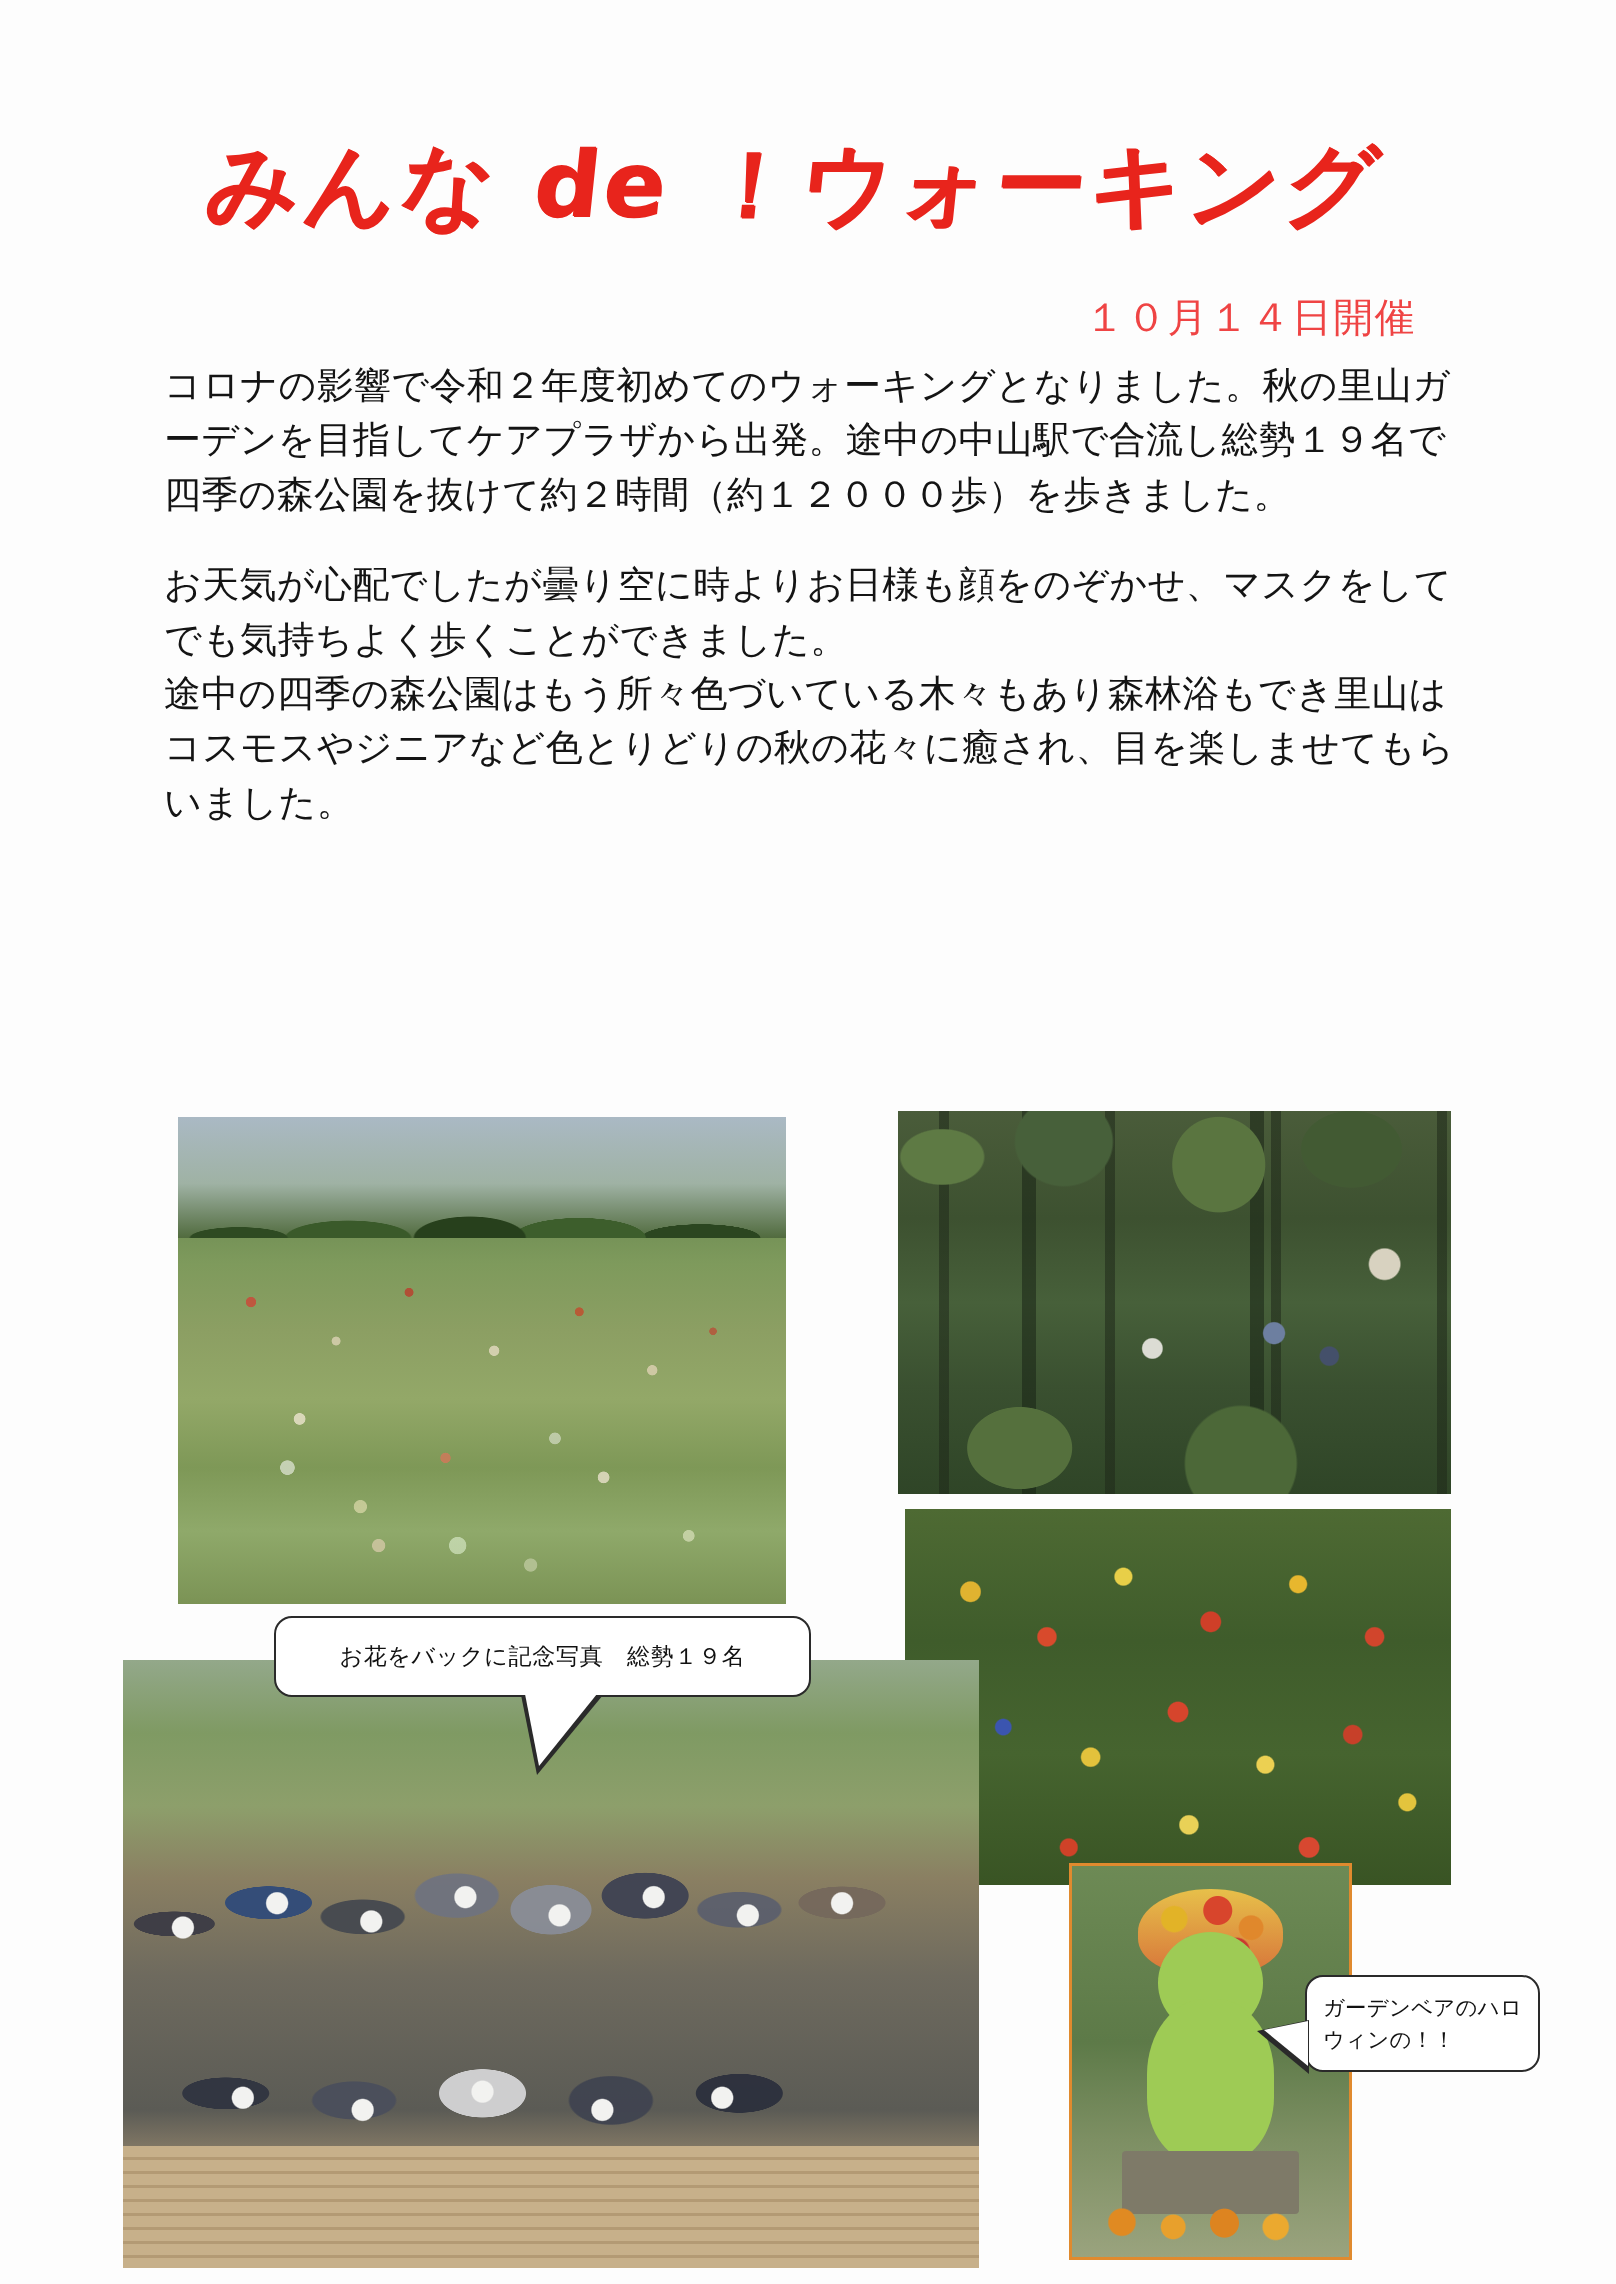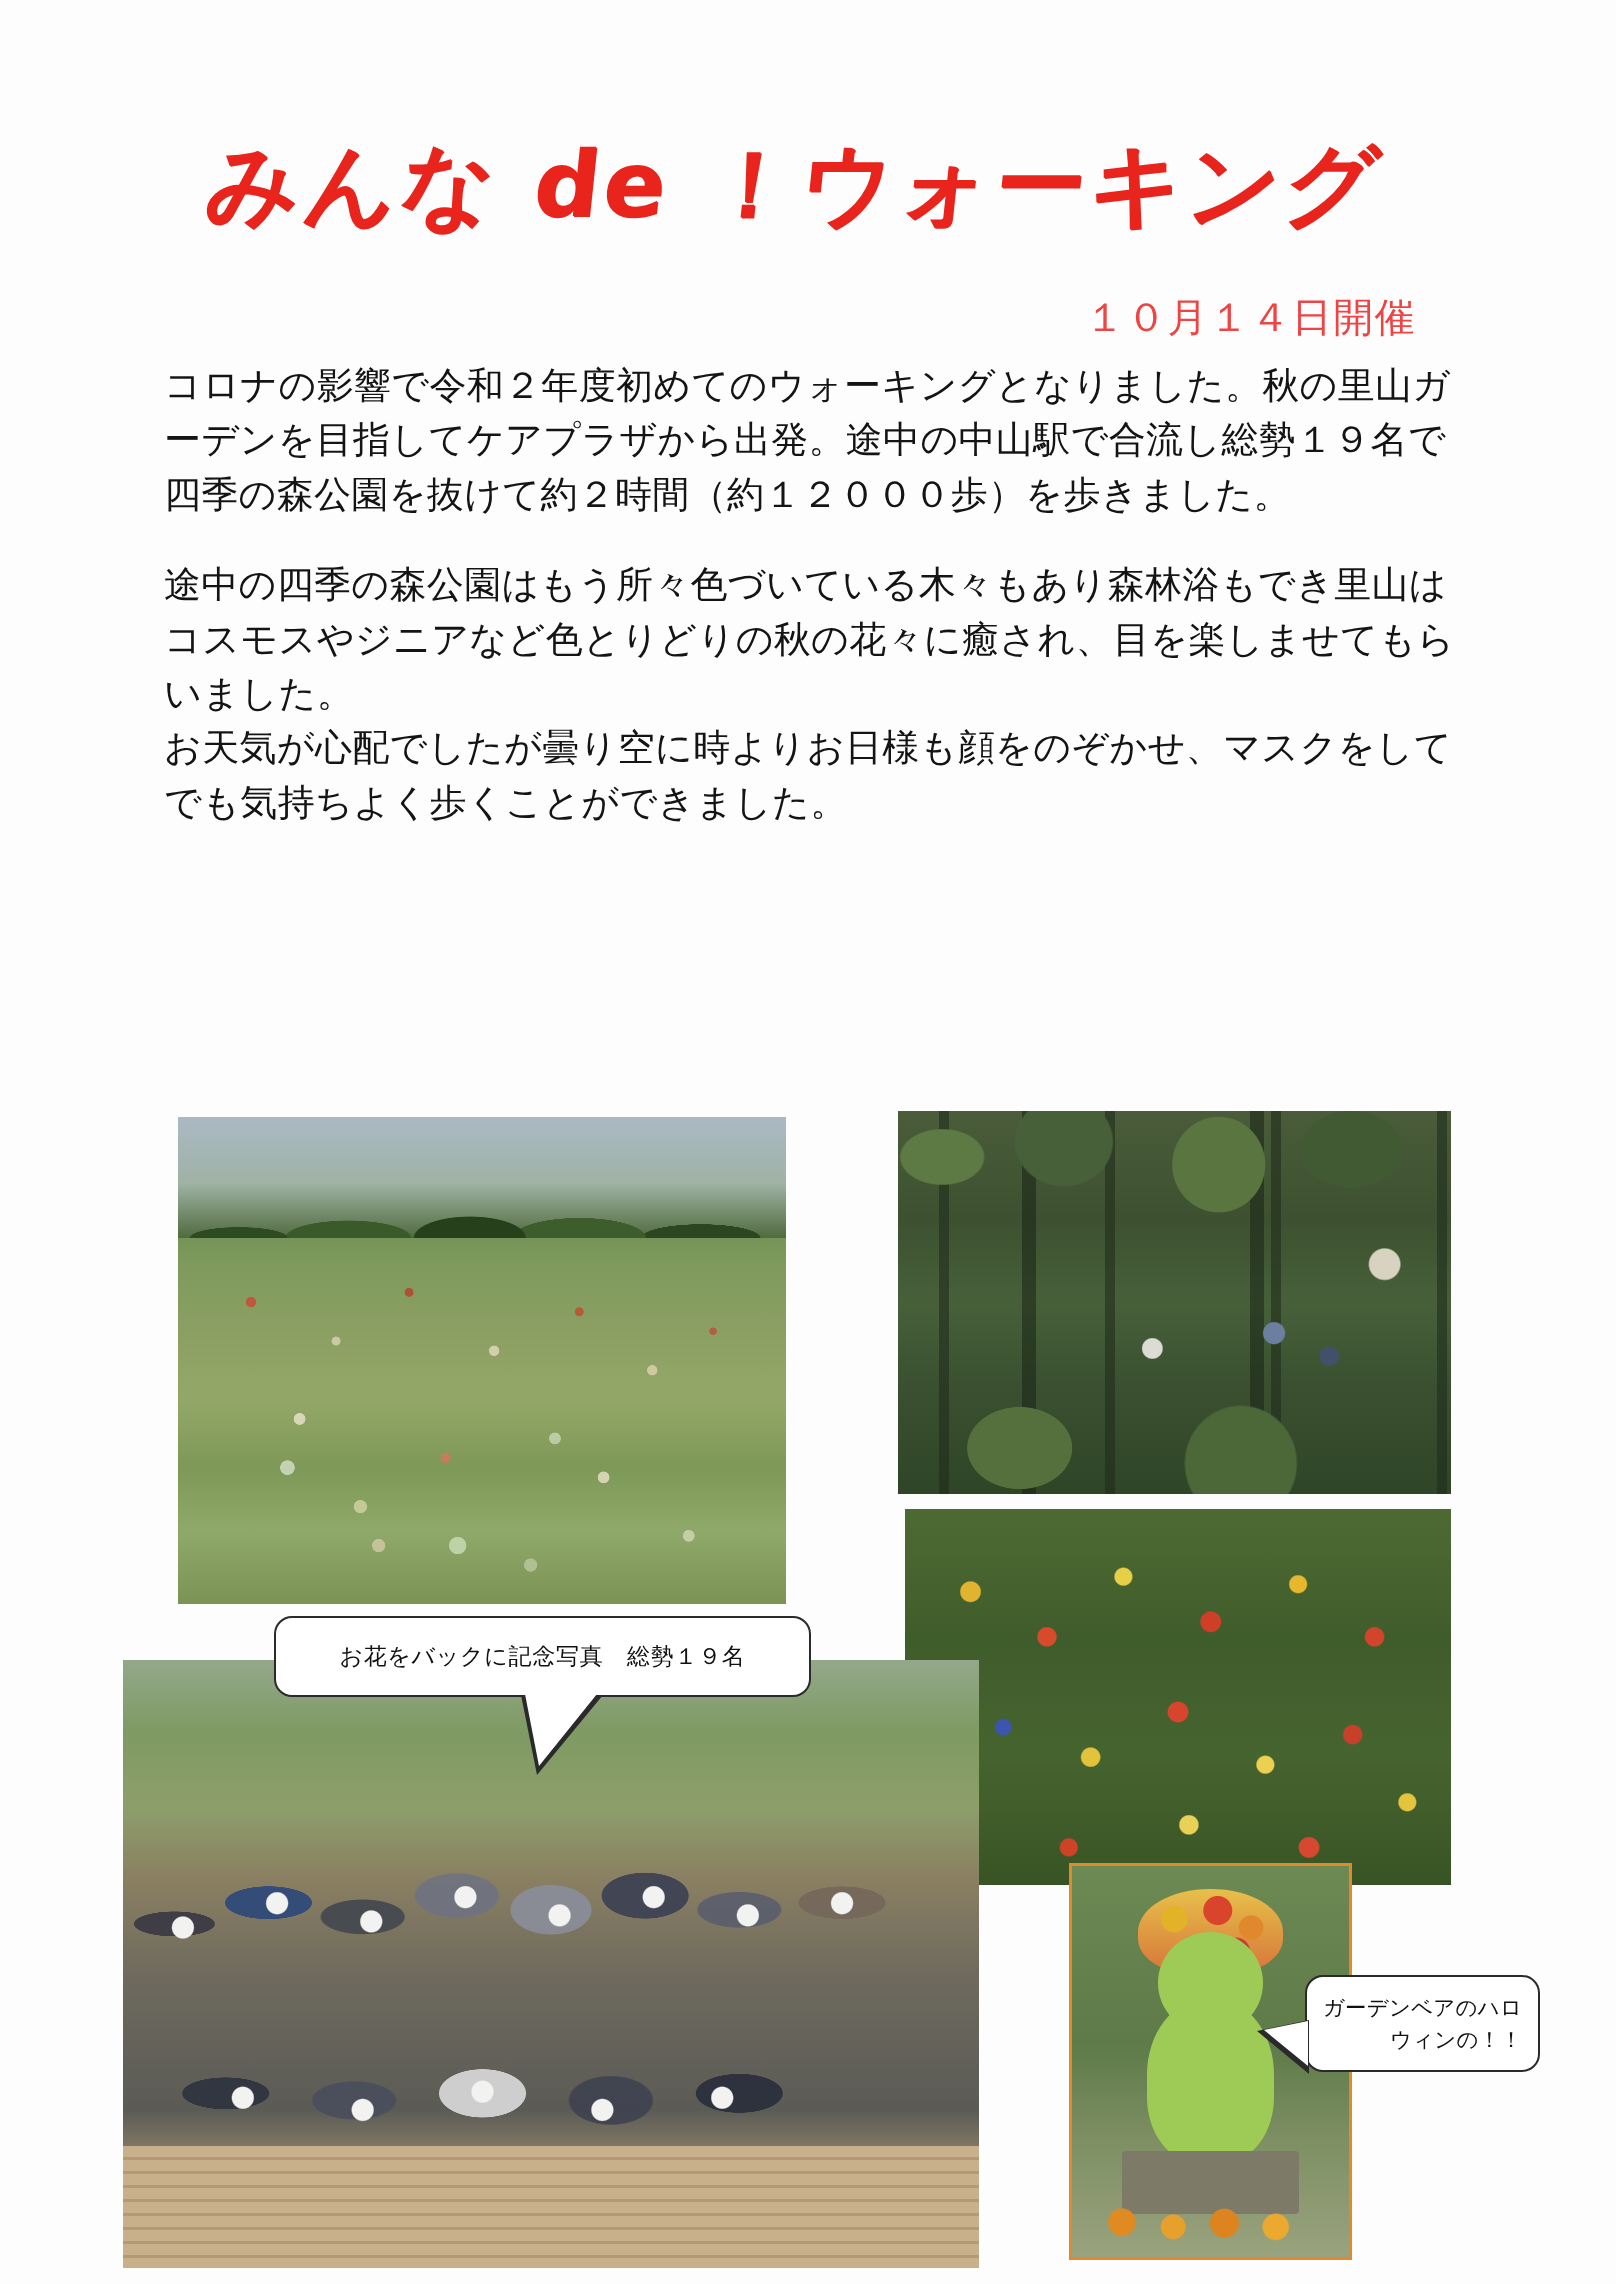--- a/index.html
+++ b/index.html
@@ -251,21 +251,21 @@
     position: absolute;
     background: #ffffff;
     border: 2.1px solid #2a2a2a;
     border-radius: 18px;
     box-sizing: border-box;
     font-family: "DejaVu Sans", sans-serif;
     color: #111;
     display: flex;
     align-items: center;
     justify-content: center;
-    text-align: right;
+    text-align: left;
     line-height: 1.45;
   }
   #callout-group {
     left: 274px; top: 1616px; width: 537px; height: 81px;
     font-size: 23px;
     letter-spacing: 0.7px;
   }
   #callout-group .tail,
   #callout-group .tail-fill {
     position: absolute;
@@ -310,22 +310,22 @@
 
 <div class="page">
 
   <div class="title">みんな de ！ウォーキング</div>
 
   <div class="event-date">１０月１４日開催</div>
 
   <div class="body-text">
     <p class="para">コロナの影響で令和２年度初めてのウォーキングとなりました。秋の里山ガーデンを目指してケアプラザから出発。途中の中山駅で合流し総勢１９名で四季の森公園を抜けて約２時間（約１２０００歩）を歩きました。</p>
     <div class="gap"></div>
+    <p class="para">お天気が心配でしたが曇り空に時よりお日様も顔をのぞかせ、マスクをしてでも気持ちよく歩くことができました。</p>
     <p class="para">途中の四季の森公園はもう所々色づいている木々もあり森林浴もでき里山はコスモスやジニアなど色とりどりの秋の花々に癒され、目を楽しませてもらいました。</p>
-    <p class="para">お天気が心配でしたが曇り空に時よりお日様も顔をのぞかせ、マスクをしてでも気持ちよく歩くことができました。</p>
     <div class="gap"></div>
   </div>
 
   <div class="photo" id="photo-garden-wide">
     <div class="treeline"></div>
     <div class="speckles"></div>
 
   </div>
 
   <div class="photo" id="photo-forest">

